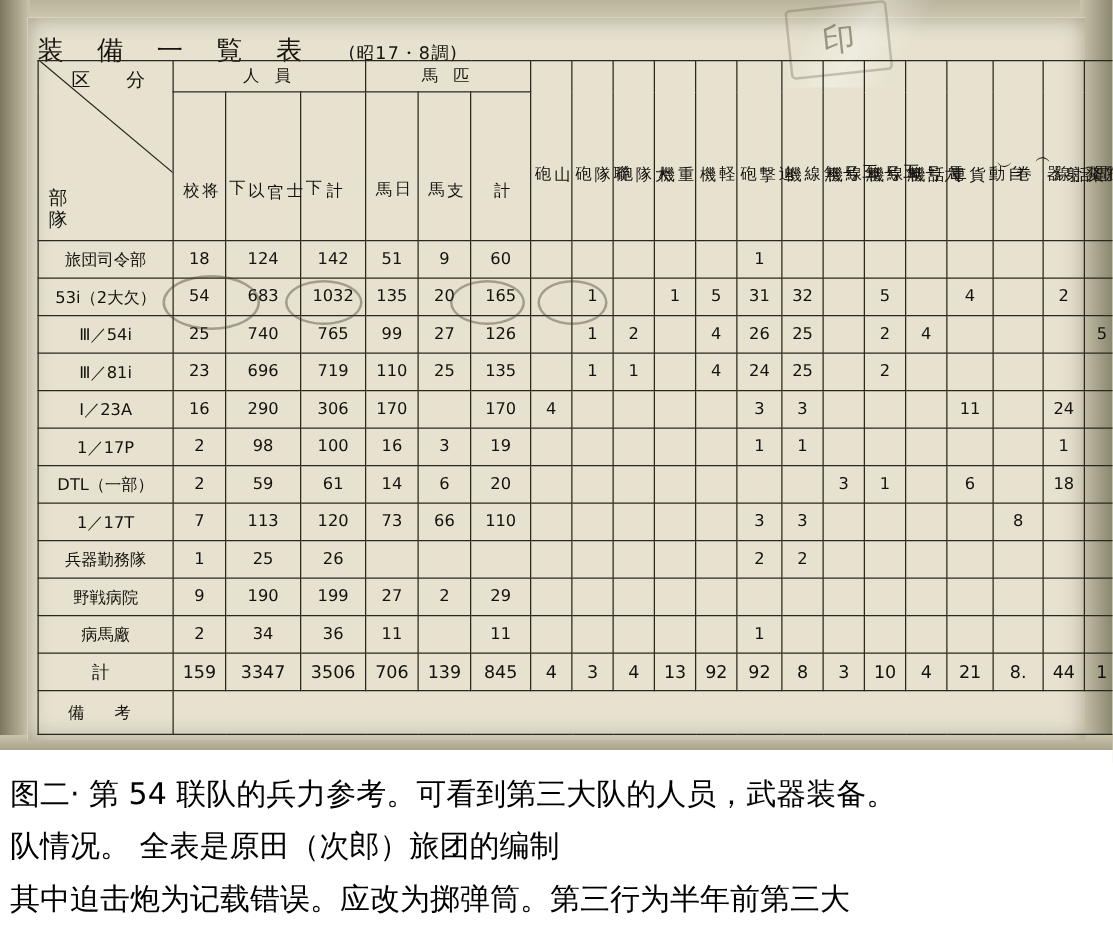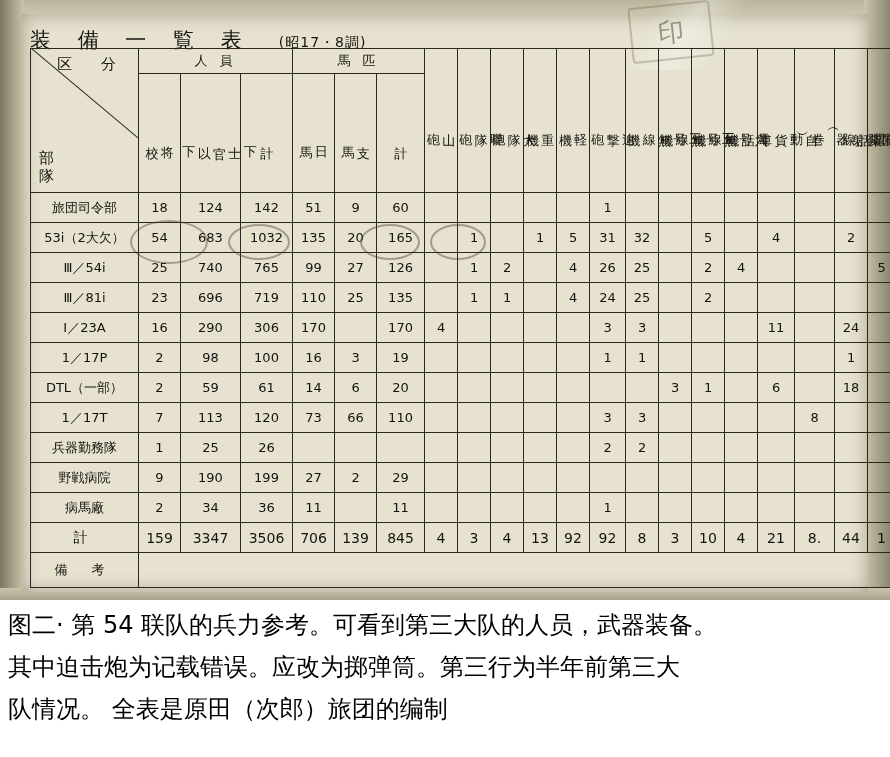--- a/index.html
+++ b/index.html
@@ -203,21 +203,21 @@
   #caption {
     position: absolute;
     left: 0;
     top: 600px;
     width: 890px;
     height: 157px;
     background: #ffffff;
     color: #000000;
     font-size: 24px;
     line-height: 42px;
-    padding: 4px 6px 0 8px;
+    padding: 14px 6px 0 8px;
     box-sizing: border-box;
     font-family: "DejaVu Sans", sans-serif;
   }
   #caption div { white-space: nowrap; }
 </style>
 </head>
 <body>
 
 <div id="page">
 
@@ -593,17 +593,17 @@
 
       <div class="annot-circle" style="left:100px; top:172px; width:74px; height:40px;"></div>
       <div class="annot-circle" style="left:198px; top:176px; width:58px; height:32px;"></div>
       <div class="annot-circle" style="left:330px; top:176px; width:56px; height:32px;"></div>
       <div class="annot-circle" style="left:400px; top:176px; width:52px; height:32px;"></div>
     </div>
   </div>
 
   <div id="caption">
     <div>图二· 第 54 联队的兵力参考。可看到第三大队的人员，武器装备。</div>
+    <div>队情况。 全表是原田（次郎）旅团的编制</div>
     <div>其中迫击炮为记载错误。应改为掷弹筒。第三行为半年前第三大</div>
-    <div>队情况。 全表是原田（次郎）旅团的编制</div>
   </div>
 
 </div>
 
 </body></html>

